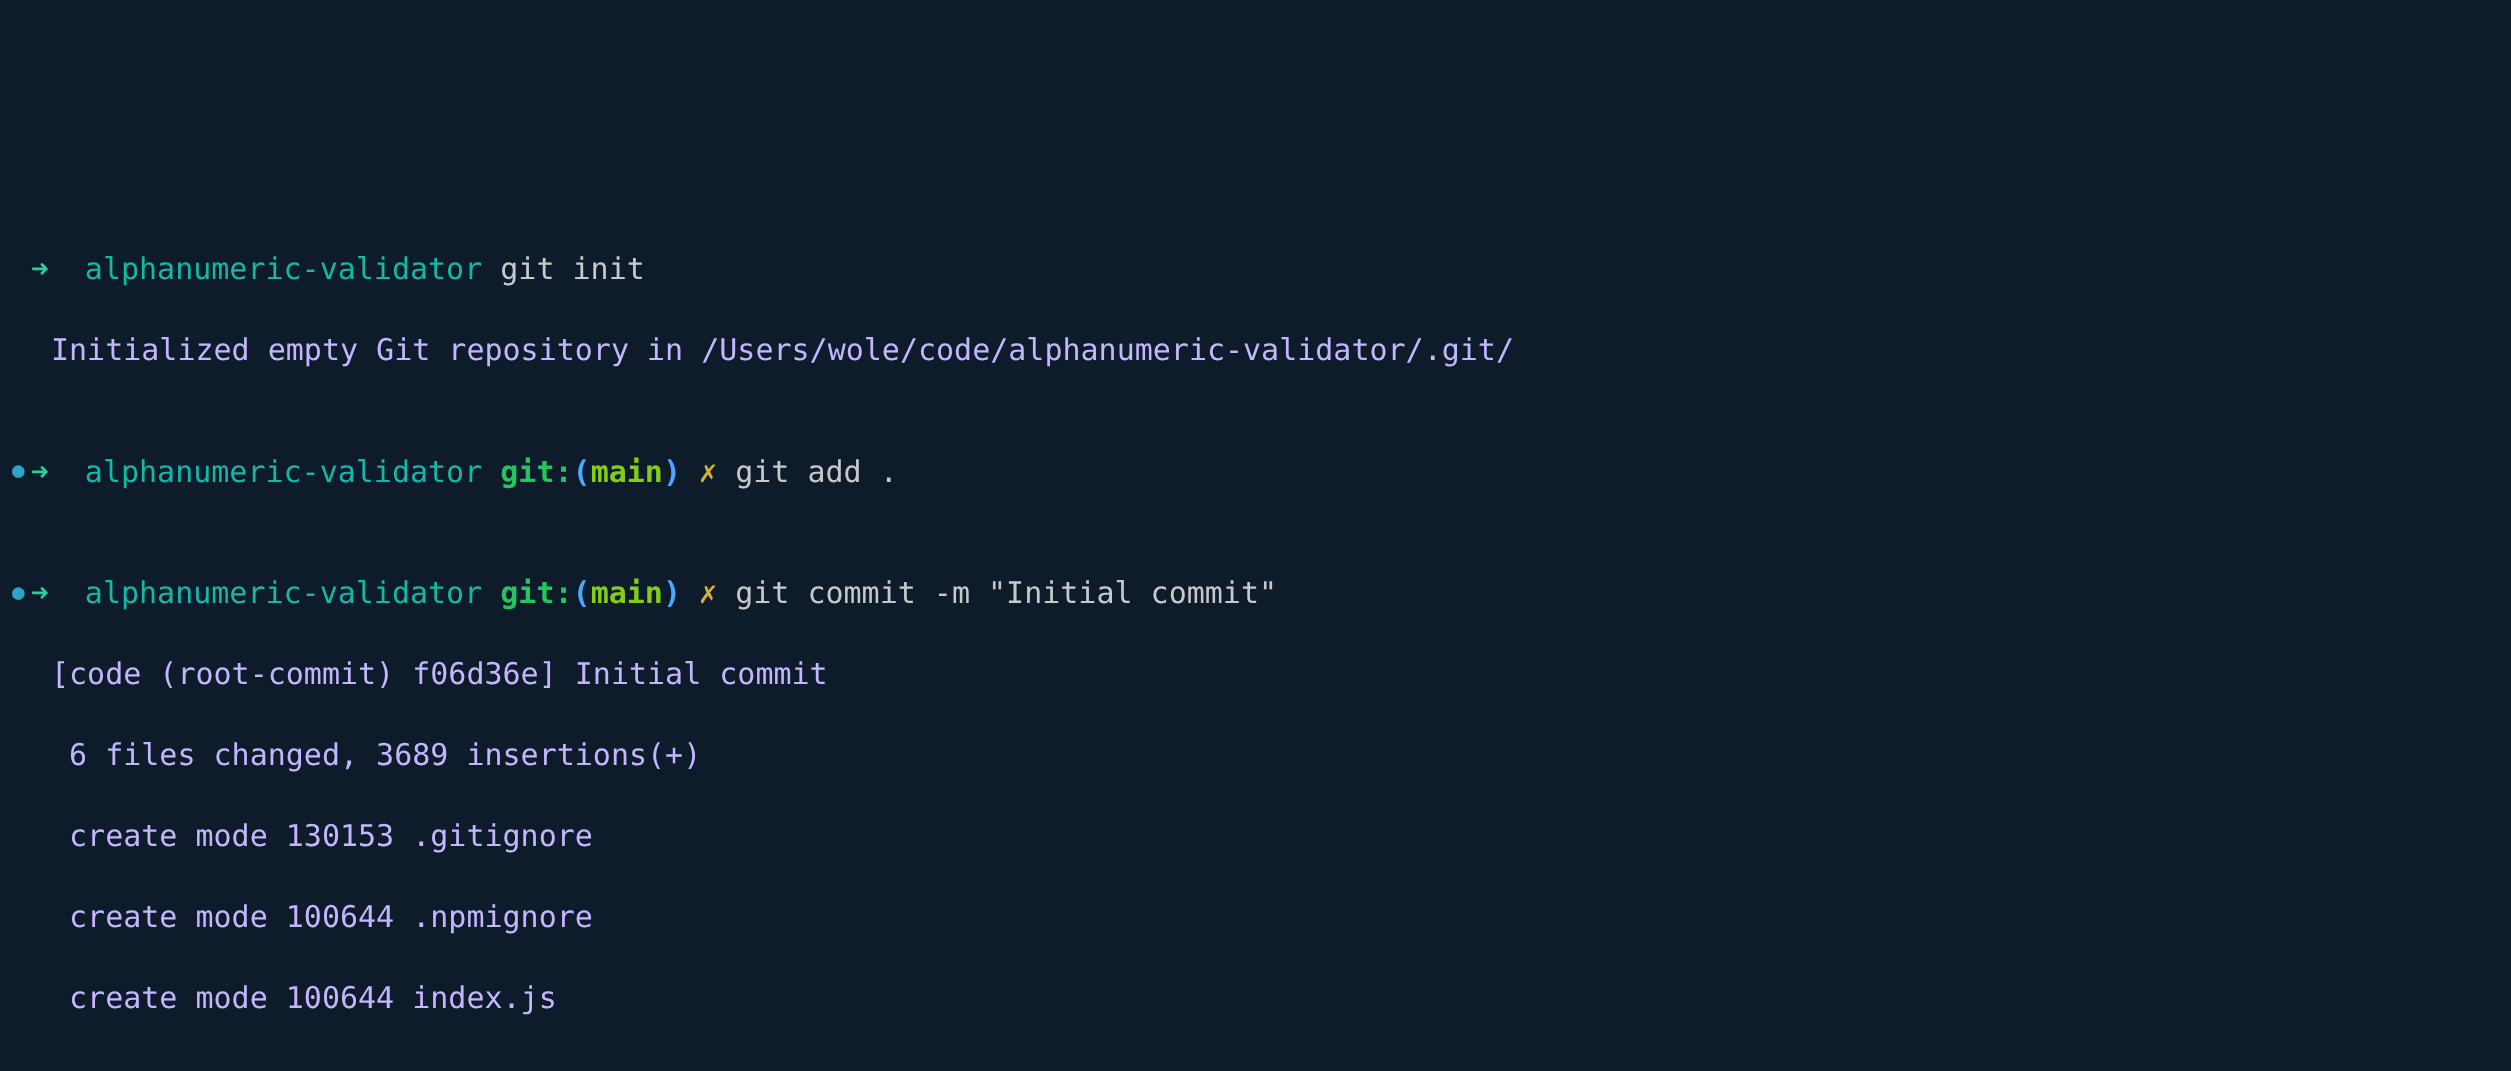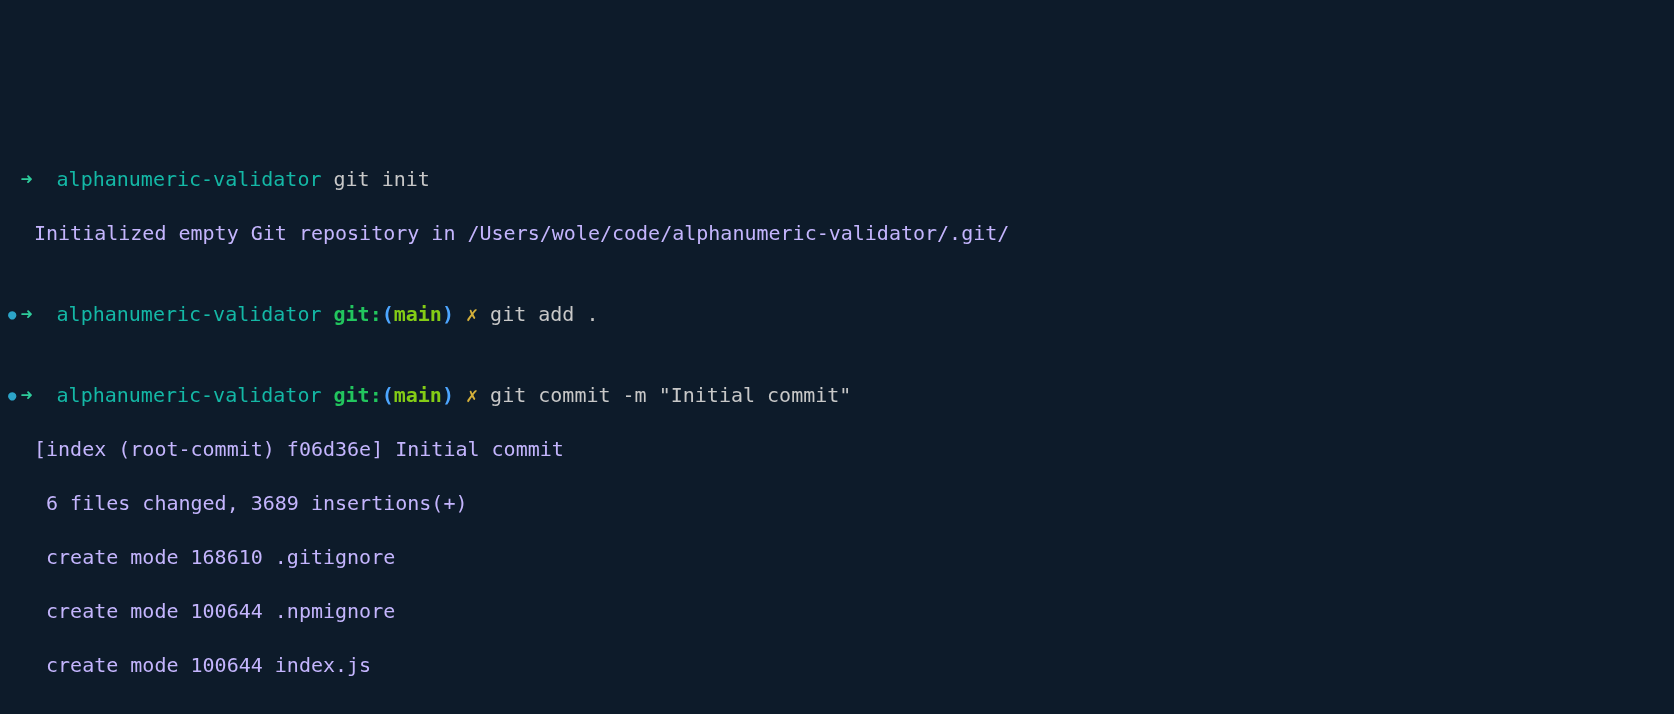--- a/index.html
+++ b/index.html
@@ -72,23 +72,23 @@
 
 
 <div>
 
 <div class="line"><span class="invisible-bullet">●</span><span class="arrow">➜</span><span>  </span><span class="dir">alphanumeric-validator</span><span> </span><span class="cmd">git init</span></div>
 <div class="output">Initialized empty Git repository in /Users/wole/code/alphanumeric-validator/.git/</div>
 
 <div class="line"><span class="bullet-filled">●</span><span class="arrow">➜</span><span>  </span><span class="dir">alphanumeric-validator</span><span> </span><span class="git-label">git:</span><span class="paren">(</span><span class="branch">main</span><span class="paren">)</span><span> </span><span class="dirty">✗</span><span> </span><span class="cmd">git add .</span></div>
 
 <div class="line"><span class="bullet-filled">●</span><span class="arrow">➜</span><span>  </span><span class="dir">alphanumeric-validator</span><span> </span><span class="git-label">git:</span><span class="paren">(</span><span class="branch">main</span><span class="paren">)</span><span> </span><span class="dirty">✗</span><span> </span><span class="cmd">git commit -m "Initial commit"</span></div>
-<div class="output">[index (root-commit) f06d36e] Initial commit</div>
+<div class="output">[code (root-commit) f06d36e] Initial commit</div>
 <div class="output"> 6 files changed, 3689 insertions(+)</div>
-<div class="output"> create mode 168610 .gitignore</div>
+<div class="output"> create mode 130153 .gitignore</div>
 <div class="output"> create mode 100644 .npmignore</div>
 <div class="output"> create mode 100644 index.js</div>
 
 
 
 
 
 
 
 

